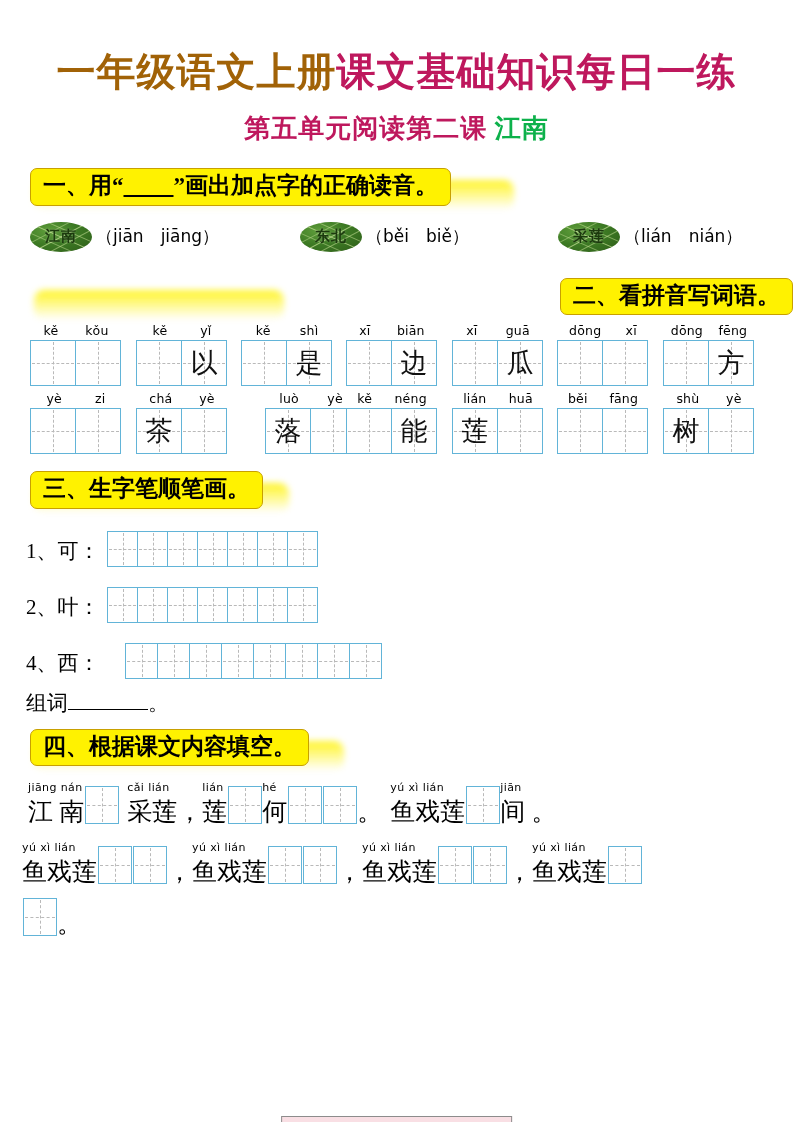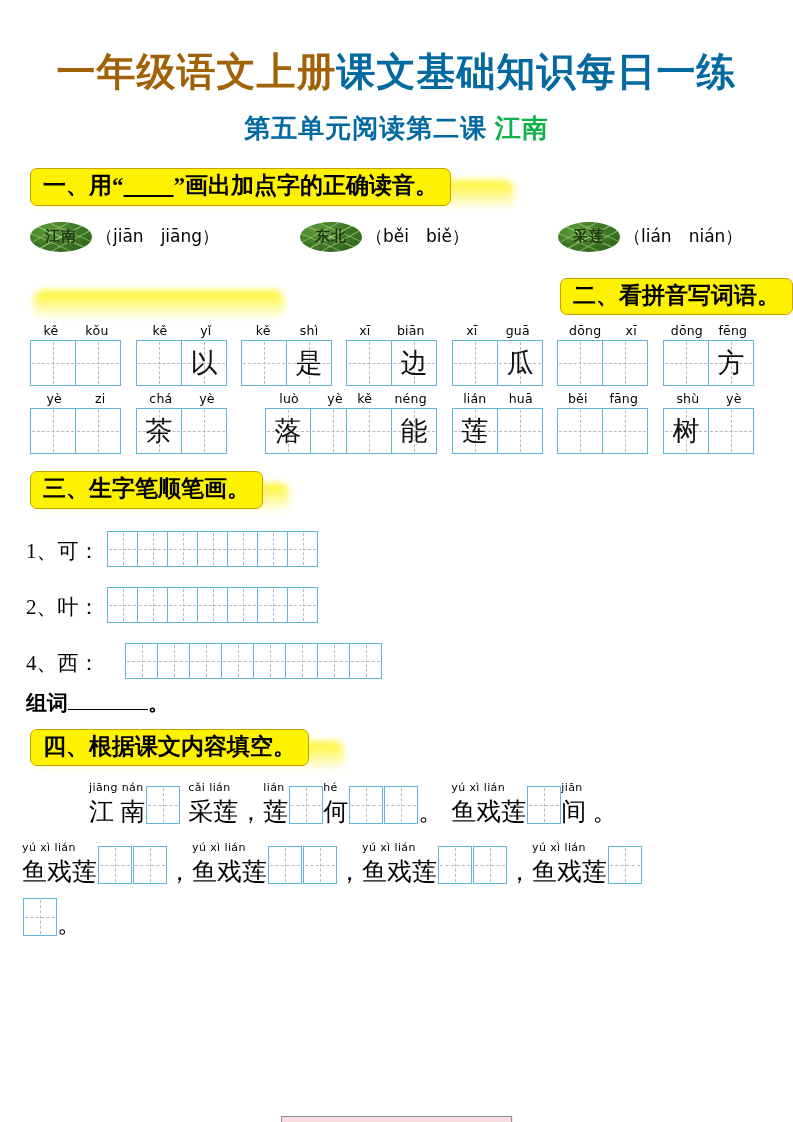--- a/index.html
+++ b/index.html
@@ -10,26 +10,26 @@
   }
   .page{position:relative;width:793px;height:1122px;}
 
   
   .title{
     text-align:center;font-weight:bold;letter-spacing:1px;
     font-size:39px;line-height:1;margin-top:52px;white-space:nowrap;
     font-family:"Liberation Serif", serif;
   }
   .title .blk{color:#a16207;}
-  .title .red{color:#0369a1;}
+  .title .red{color:#be185d;}
   .subtitle{
     text-align:center;font-weight:bold;font-size:26px;margin-top:20px;
     letter-spacing:1px;white-space:nowrap;
   }
-  .subtitle .blue{color:#0369a1;}
+  .subtitle .blue{color:#be185d;}
   .subtitle .green{color:#0db14b;}
 
   
   .banner-wrap{position:relative;margin-left:30px;margin-top:22px;}
   .banner{
     display:inline-block;background:#fff200;border:1px solid #c8a000;
     border-radius:7px;padding:3px 12px 5px 12px;
     font-size:23px;font-weight:bold;line-height:1.2;white-space:nowrap;
     position:relative;z-index:2;color:#000;
     font-family:"Liberation Serif", serif;
@@ -366,32 +366,32 @@
           <div class="tz" style="width: 33px; height: 36px; margin-right: -1px;"></div>
           <div class="tz" style="width: 33px; height: 36px; margin-right: -1px;"></div>
           <div class="tz" style="width: 33px; height: 36px; margin-right: -1px;"></div>
           <div class="tz" style="width: 33px; height: 36px; margin-right: -1px;"></div>
           <div class="tz" style="width: 33px; height: 36px; margin-right: -1px;"></div>
           <div class="tz" style="width: 33px; height: 36px; margin-right: -1px;"></div>
           <div class="tz" style="width: 33px; height: 36px; margin-right: -1px;"></div>
           <div class="tz" style="width: 33px; height: 36px; margin-right: -1px;"></div>
         </div>
       </div>
-      <div class="s3row" style="height: 40px; font-weight: bold;">
+      <div class="s3row" style="height: 40px;">
         <div class="s3cont" style="bottom: 6px;"><span>组词</span><span class="u-long"></span><span>。</span></div>
       </div>
     </div>
 
   <div class="banner-wrap" style="margin-top:6px;">
     <div class="banner-glow" style="width:310px;"></div>
     <div class="banner">四、根据课文内容填空。</div>
   </div>
 
   <div id="s4-body" style="margin-top:10px;">
-      <div style="display: flex; align-items: flex-end; margin-left: 89px; height: 48px;">
+      <div style="display: flex; align-items: flex-end; margin-left: 28px; height: 48px;">
         <div style="display: flex; align-items: flex-end;">
           <div style="position: relative; display: flex; align-items: flex-end;">
             <div class="s4py" style="left: 0px; bottom: 30px;">jiāng nán</div>
             <div class="s4txt">江 南</div>
           </div>
           <div class="tz" style="width: 34px; height: 38px; margin-left: 1px;"></div>
         </div>
         <div style="display: flex; align-items: flex-end; margin-left: 8px;">
           <div style="position: relative; display: flex; align-items: flex-end;">
             <div class="s4py" style="left: 0px; bottom: 30px;">cǎi lián</div>

